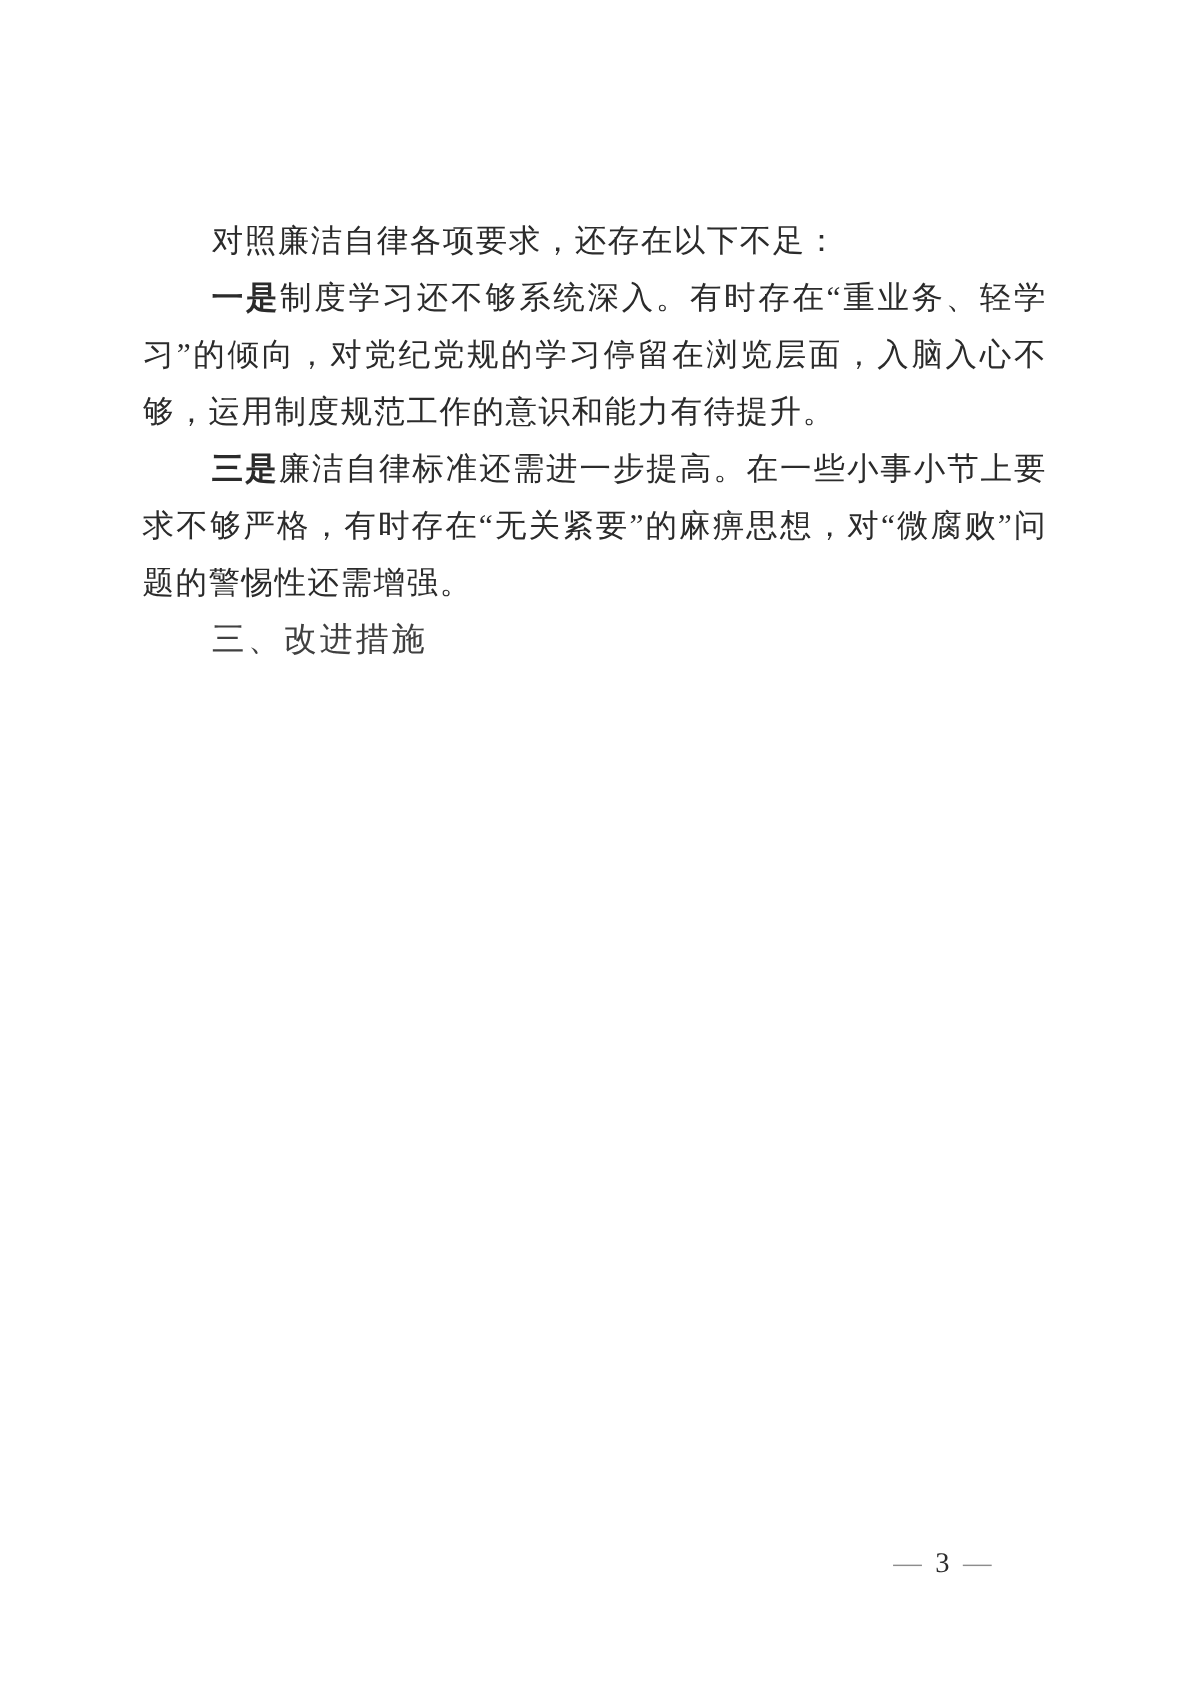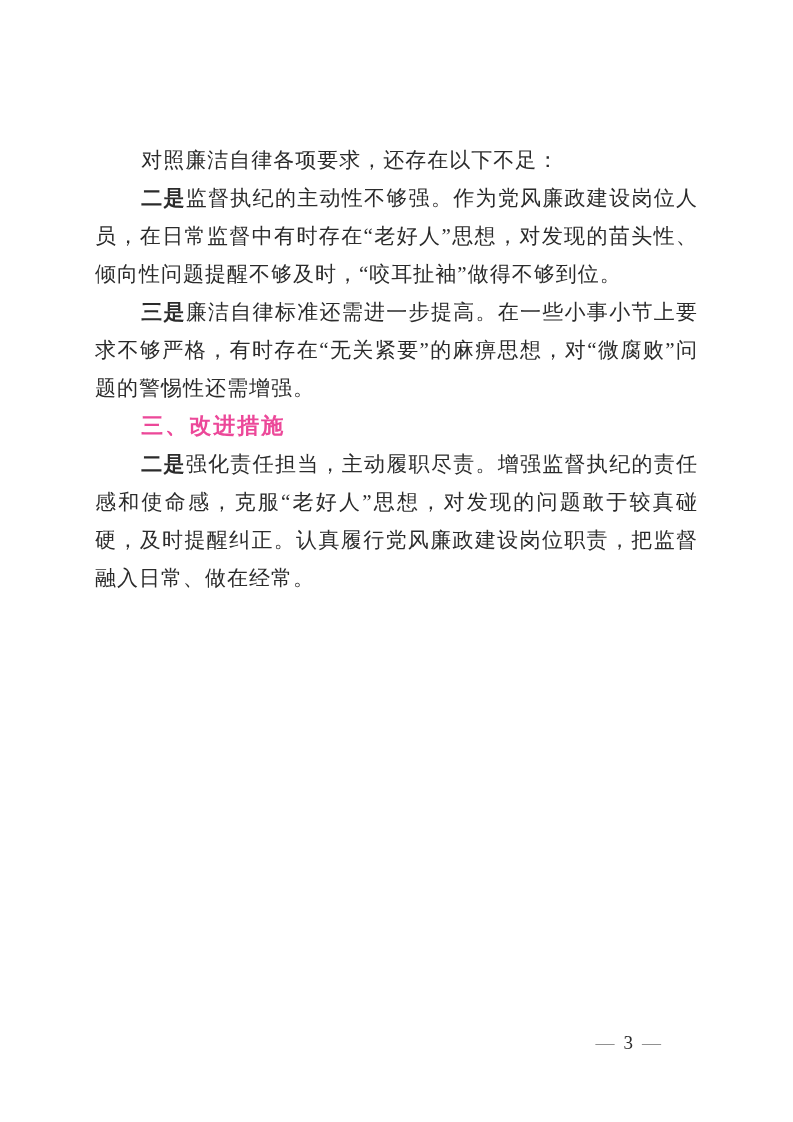--- a/index.html
+++ b/index.html
@@ -35,22 +35,22 @@
   }
   .para .lead {
     font-weight: bold;
   }
   .heading {
     margin: 0;
     font-size: 22px;
     line-height: 38px;
     letter-spacing: 2px;
     text-indent: 2.1em;
-    font-weight: 700;
-    color: #ec4899;
+    font-weight: 400;
+    color: #404040;
     font-family: "Liberation Sans", "DejaVu Sans", sans-serif;
   }
   .page-number {
     position: absolute;
     top: 1031px;
     right: 123px;
     font-size: 19px;
     line-height: 24px;
     color: #333333;
     font-family: "Liberation Serif", "DejaVu Serif", serif;
@@ -65,27 +65,26 @@
   }
 </style>
 </head>
 <body>
 
 <div class="page">
   <div class="content">
 
     <p class="para"><span>对照廉洁自律各项要求，还存在以下不足：</span></p>
 
+    <p class="para"><span class="lead">一是</span><span>制度学习还不够系统深入。有时存在“重业务、轻学习”的倾向，对党纪党规的学习停留在浏览层面，入脑入心不够，运用制度规范工作的意识和能力有待提升。</span></p>
 
-    <p class="para"><span class="lead">二是</span><span>监督执纪的主动性不够强。作为党风廉政建设岗位人员，在日常监督中有时存在“老好人”思想，对发现的苗头性、倾向性问题提醒不够及时，“咬耳扯袖”做得不够到位。</span></p>
 
     <p class="para"><span class="lead">三是</span><span>廉洁自律标准还需进一步提高。在一些小事小节上要求不够严格，有时存在“无关紧要”的麻痹思想，对“微腐败”问题的警惕性还需增强。</span></p>
 
 
     <h2 class="heading">三、改进措施</h2>
 
 
-    <p class="para"><span class="lead">二是</span><span>强化责任担当，主动履职尽责。增强监督执纪的责任感和使命感，克服“老好人”思想，对发现的问题敢于较真碰硬，及时提醒纠正。认真履行党风廉政建设岗位职责，把监督融入日常、做在经常。</span></p>
 
   </div>
 
   <div class="page-number"><span class="dash">—</span><span class="num">3</span><span class="dash">—</span></div>
 </div>
 
 </body></html>

